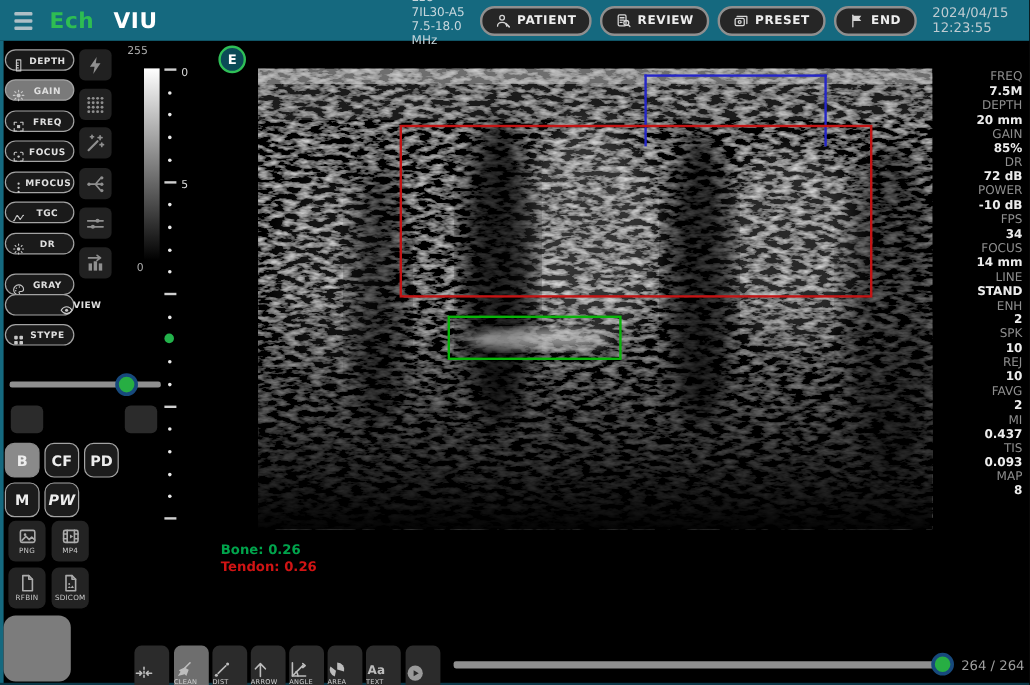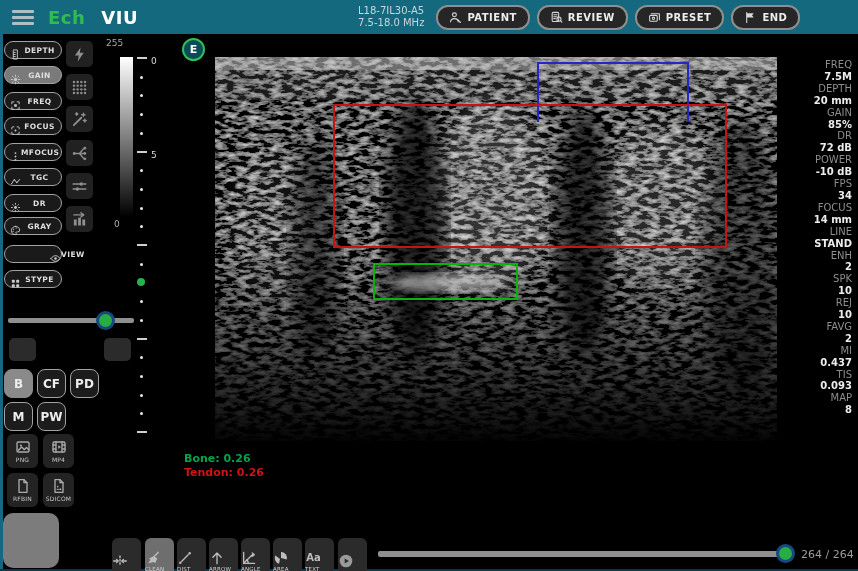--- a/index.html
+++ b/index.html
@@ -136,20 +136,21 @@
           <span>PRESET</span>
         </div>
         <div class="tb-btn">
           <span class="icon"><svg viewBox="0 0 24 24" width="100%" height="100%" fill="none" stroke="currentColor" stroke-width="2" stroke-linecap="round" stroke-linejoin="round">
               <path d="M5 21V3"></path>
               <path d="M5 4h13l-3.2 4L18 12H5z" fill="currentColor" stroke="none"></path>
             </svg></span>
           <span>END</span>
         </div>
       </div>
+    <div class="datetime">2024/04/15 12:23:55</div>
   </div>
 
   <div class="edge-left"></div>
   <div class="edge-bottom"></div>
 
   <div id="sidebar-main">
       <div class="sbtn" style="top: 41px;">
         <span class="icon sic"><svg viewBox="0 0 24 24" width="100%" height="100%" fill="none" stroke="currentColor" stroke-width="2" stroke-linecap="round" stroke-linejoin="round">
             <rect x="8" y="2" width="8" height="20"></rect>
             <path d="M8 7.5h3.5M8 12h3.5M8 16.5h3.5"></path>
@@ -193,21 +194,21 @@
           </svg></span>
         <span class="slb">TGC</span>
       </div>
       <div class="sbtn" style="top: 194px;">
         <span class="icon sic"><svg viewBox="0 0 24 24" width="100%" height="100%" fill="none" stroke="currentColor" stroke-width="2" stroke-linecap="round" stroke-linejoin="round">
             <circle cx="12" cy="12" r="3.2" fill="currentColor" stroke="none"></circle>
             <path d="M12 3v2.2M12 18.8V21M3 12h2.2M18.8 12H21M5.6 5.6l1.6 1.6M16.8 16.8l1.6 1.6M18.4 5.6l-1.6 1.6M7.2 16.8l-1.6 1.6"></path>
           </svg></span>
         <span class="slb">DR</span>
       </div>
-      <div class="sbtn" style="top: 217px;">
+      <div class="sbtn" style="top: 228px;">
         <span class="icon sic"><svg viewBox="0 0 24 24" width="100%" height="100%" fill="none" stroke="currentColor" stroke-width="2" stroke-linecap="round" stroke-linejoin="round">
             <path d="M12 3a9 9 0 1 0 0 18c2.2 0 2.3-2 1.2-3.1-1-1-.3-2.9 1.8-2.9H17a4 4 0 0 0 4-4c0-4.6-4-8-9-8z"></path>
             <circle cx="8" cy="9" r="1.3" fill="currentColor" stroke="none"></circle>
             <circle cx="13.5" cy="6.8" r="1.3" fill="currentColor" stroke="none"></circle>
             <circle cx="6.8" cy="13.8" r="1.3" fill="currentColor" stroke="none"></circle>
           </svg></span>
         <span class="slb">GRAY</span>
       </div>
       <div class="sbtn" style="top: 245px; padding-left: 40px;">
         <span class="icon sic"><svg viewBox="0 0 24 24" width="100%" height="100%" fill="none" stroke="currentColor" stroke-width="2" stroke-linecap="round" stroke-linejoin="round">
@@ -323,21 +324,21 @@
   </div>
   <div class="sq-btn" style="left:104px;top:338px;width:27px;height:23px;">
     <span class="icon"></span>
   </div>
 
   <div id="mode-grid">
       <div class="mode-btn active" style="left: 4px; top: 369px;">B</div>
       <div class="mode-btn" style="left: 37px; top: 369px;">CF</div>
       <div class="mode-btn" style="left: 70px; top: 369px;">PD</div>
       <div class="mode-btn" style="left: 4px; top: 402px;">M</div>
-      <div class="mode-btn" style="left: 37px; top: 402px;">PW</div>
+      <div class="mode-btn" style="left: 37px; top: 402px; font-style: italic;">PW</div>
     </div>
   <div id="save-grid">
       <div class="save-btn" style="left: 7px; top: 434px;">
         <span class="icon"><svg viewBox="0 0 24 24" width="100%" height="100%" fill="none" stroke="currentColor" stroke-width="2" stroke-linecap="round" stroke-linejoin="round">
             <rect x="3" y="4.5" width="18" height="15" rx="2"></rect>
             <circle cx="8.8" cy="9.8" r="1.6" fill="currentColor" stroke="none"></circle>
             <path d="M5 17l5-5 4 4 3.2-3.2L21 16.5"></path>
           </svg></span>
         <div class="svlb">PNG</div>
       </div>

